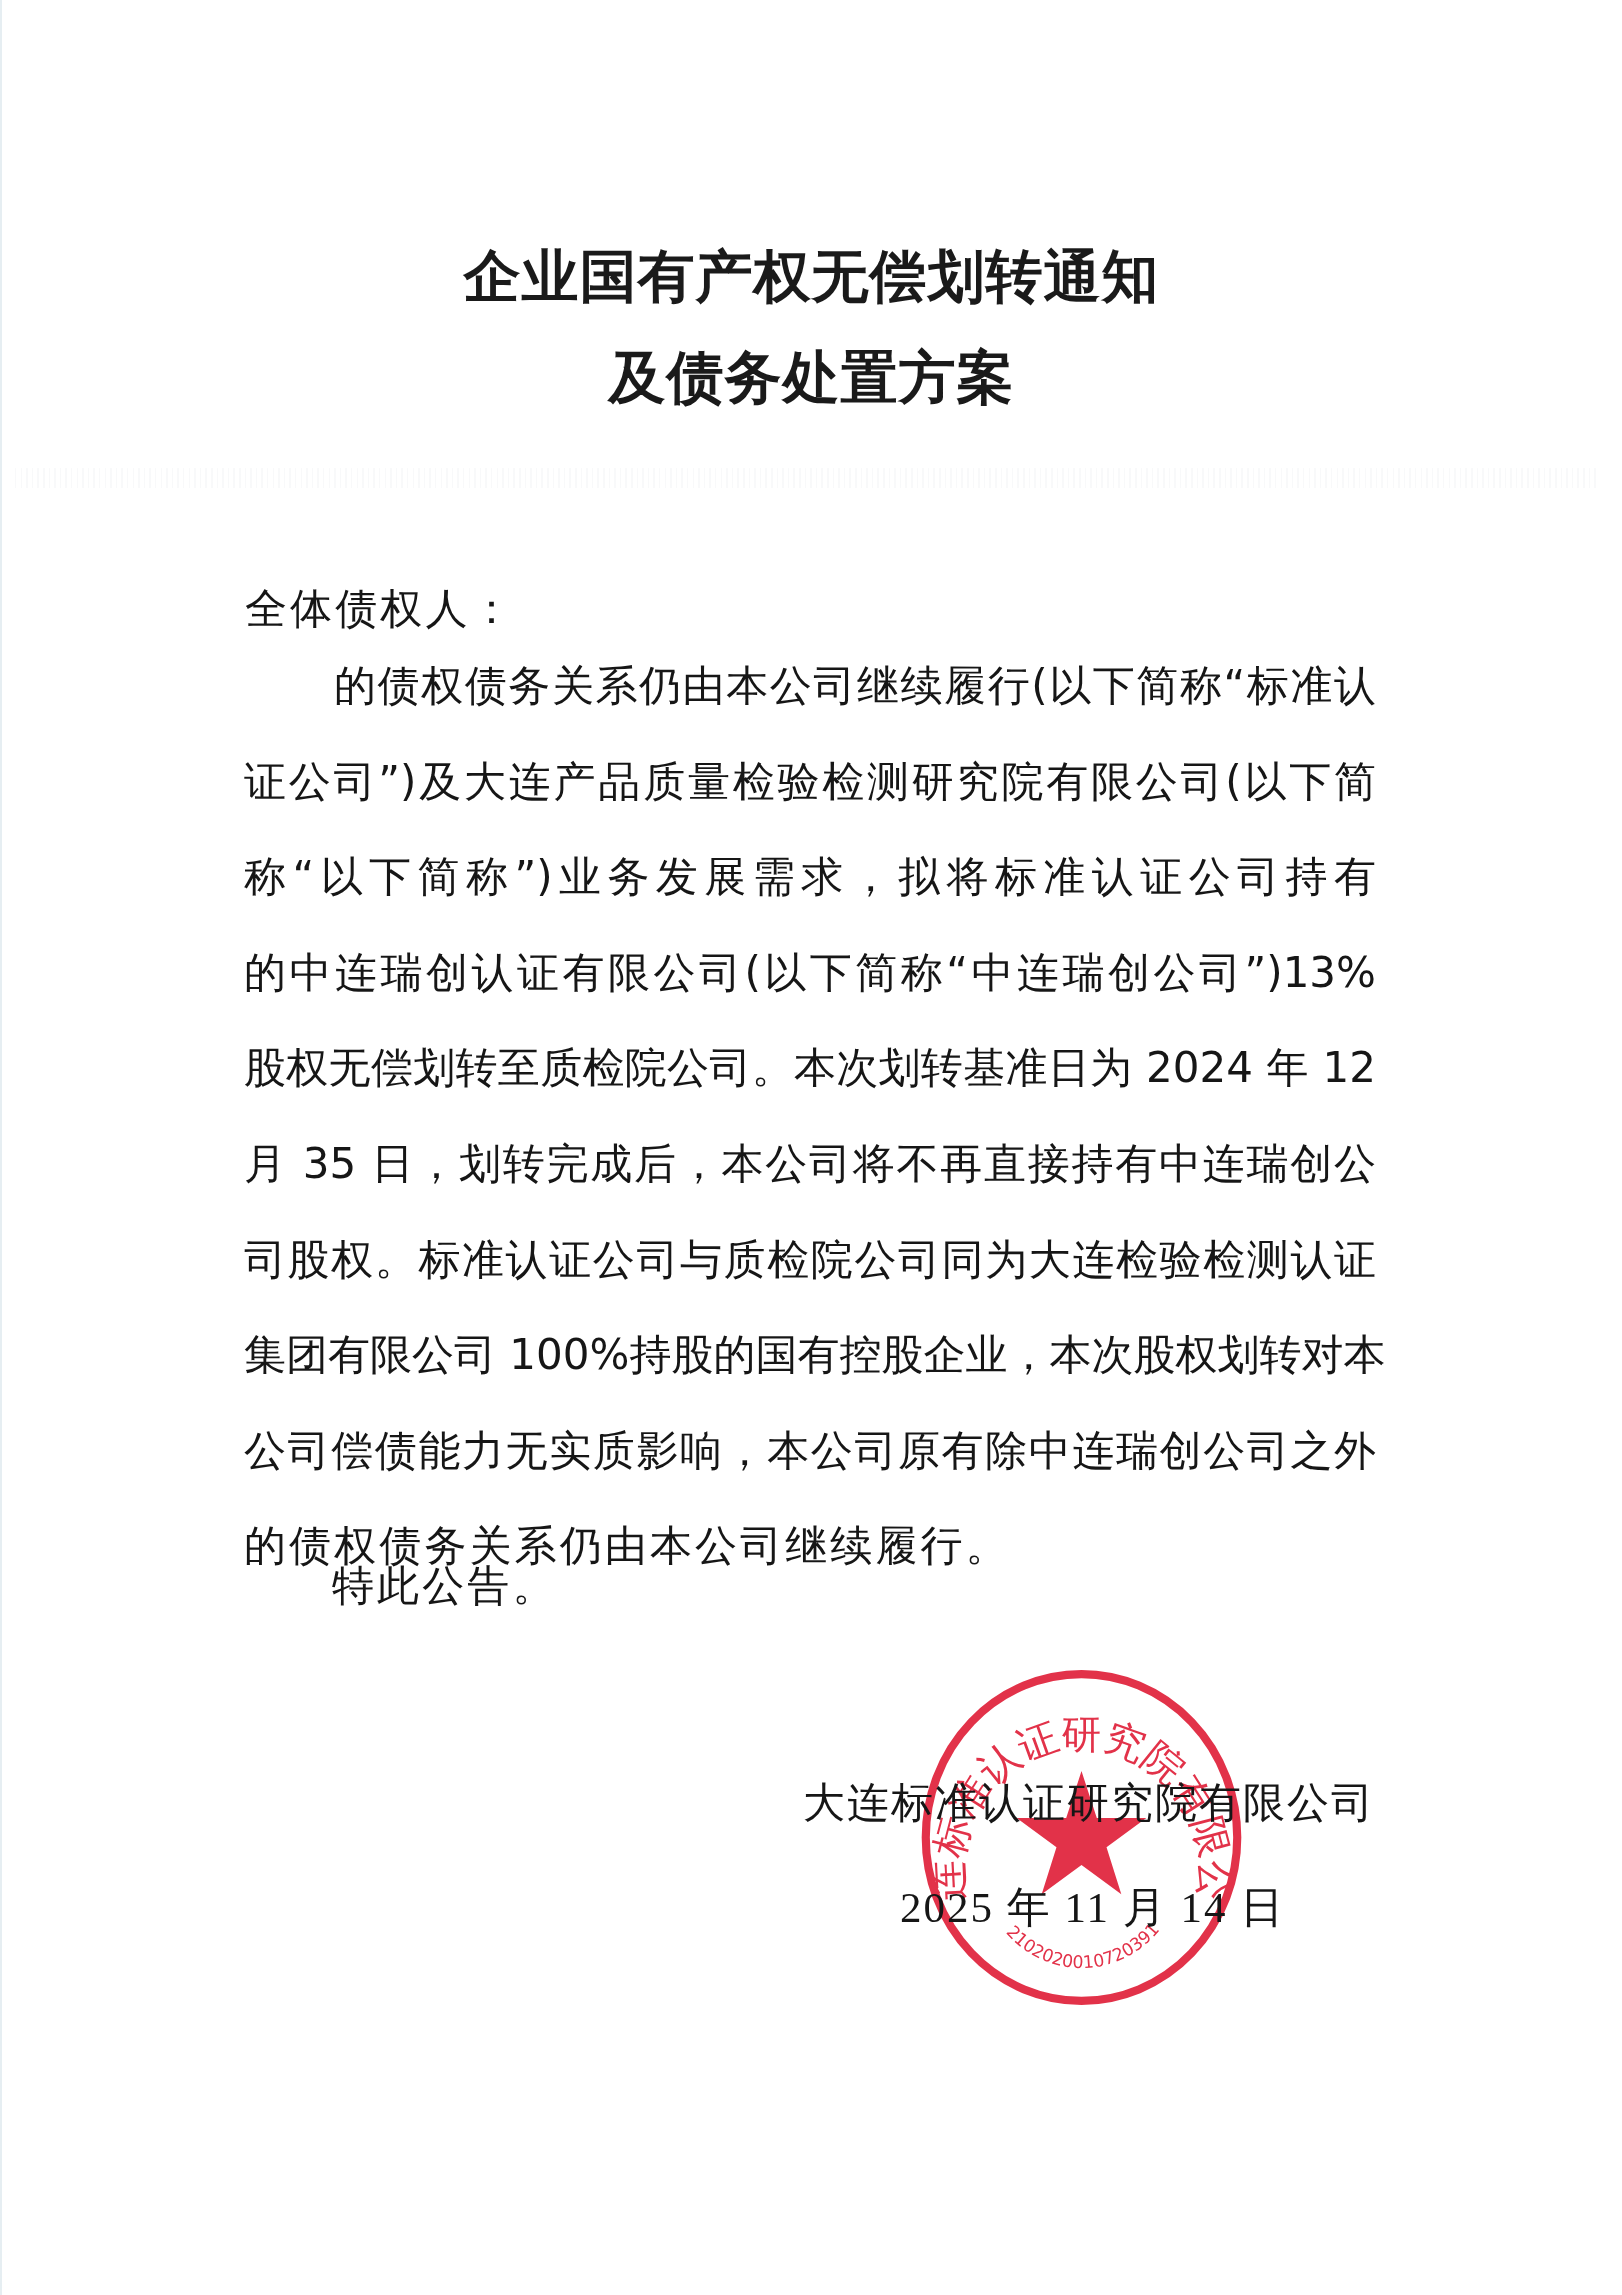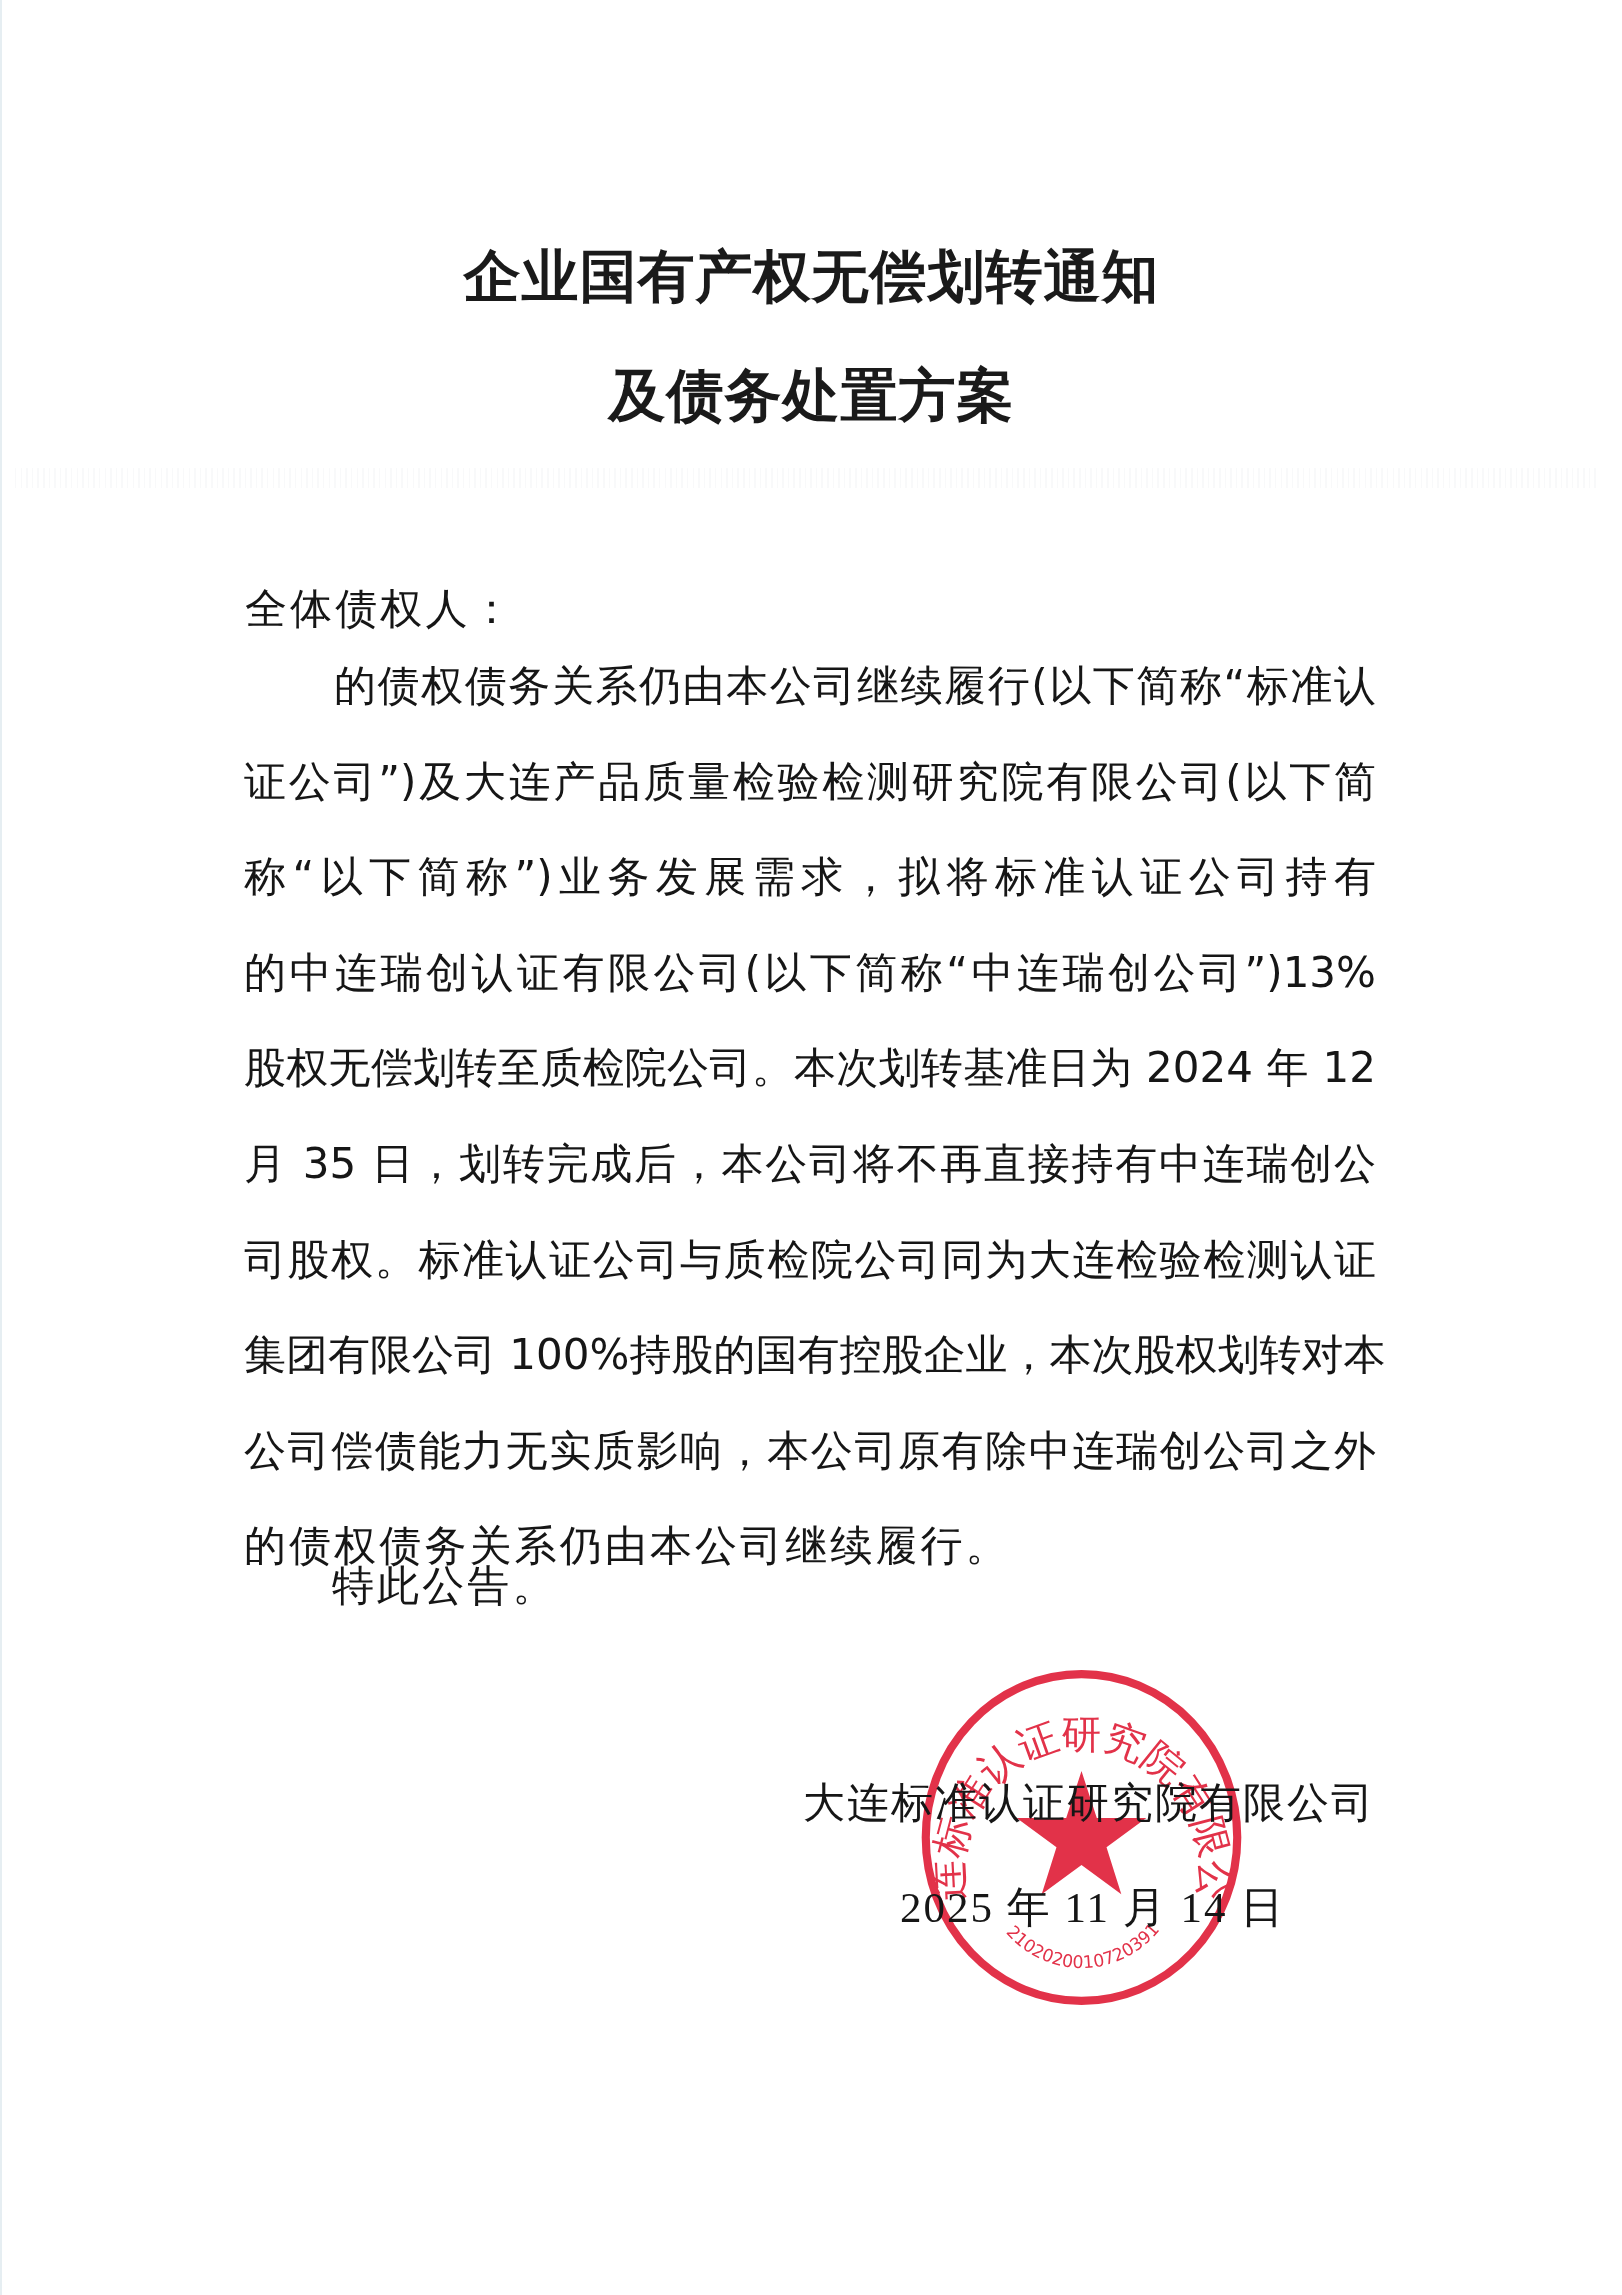--- a/index.html
+++ b/index.html
@@ -6,21 +6,21 @@
   body { width: 1623px; height: 2295px; position: relative; overflow: hidden; }
   .page { position: absolute; left: 0; top: 0; width: 1289px; height: 2295px; background: #ffffff; }
   .edge-left { position: absolute; left: 0; top: 0; width: 2px; height: 2295px; background: #e6eef2; }
   .scan-noise { position: absolute; left: 15.3px; top: 468px; width: 1585px; height: 20.4px;
     background: repeating-linear-gradient(90deg, rgba(150,160,175,0.18) 0 1.5px, transparent 1.5px 5.6px);
     opacity: 0.35; }
   .title { position: absolute; left: 0; width: 1623px; text-align: center;
     font-family: "DejaVu Serif", "Liberation Serif", serif; font-weight: bold; color: #1a1a1a;
     font-size: 57px; letter-spacing: 1px; line-height: 66px; }
   .title.l1 { top: 243px; }
-  .title.l2 { top: 362px; }
+  .title.l2 { top: 344px; }
   .body-text { position: absolute; font-family: "DejaVu Sans", "Liberation Sans", sans-serif;
     color: #161616; font-size: 42px; line-height: 51px; white-space: nowrap; margin-top: 16px; }
   .salutation { left: 245px; top: 567px; letter-spacing: 3.1px; }
   .para { position: absolute; left: 244px; top: 660px; width: 1132px; }
   .para .line { position: absolute; left: 0; width: 1132px; font-family: "DejaVu Sans", "Liberation Sans", sans-serif;
     color: #161616; font-size: 42px; line-height: 51px; white-space: nowrap; text-align: justify;
     text-align-last: justify; }
   .para .line.indent { left: 90px; width: 1042px; }
   .para .line.last { text-align-last: left; letter-spacing: 3.1px; }
   .closing { left: 332px; top: 1544px; letter-spacing: 3.1px; }

